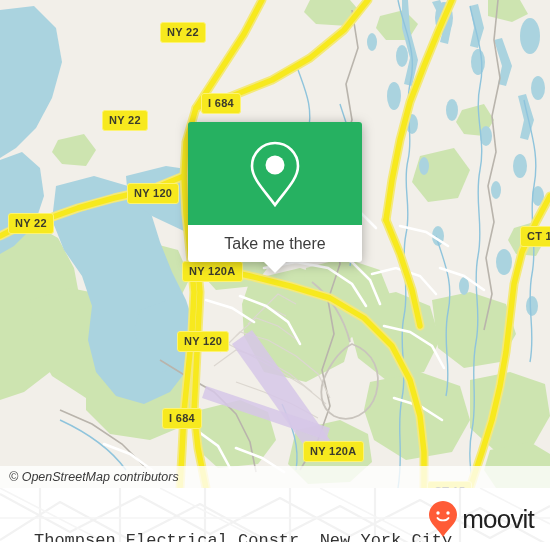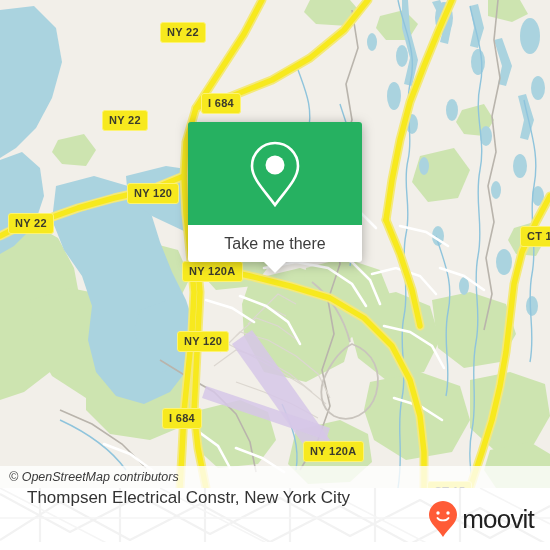--- a/index.html
+++ b/index.html
@@ -132,28 +132,28 @@
   #footer-watermark {
     position: absolute;
     left: 0;
     top: 0;
     width: 550px;
     height: 62px;
     opacity: 1;
   }
   #footer-title {
     position: absolute;
-    left: 27px;
+    left: 34px;
     top: 0;
     height: 62px;
     display: flex;
-    align-items: flex-start;
+    align-items: flex-end;
     color: #333333;
     font-size: 17px;
-    font-family: Liberation Sans, sans-serif;
+    font-family: Liberation Mono, monospace;
     z-index: 4;
     white-space: nowrap;
   }
   #brand-logo {
     position: absolute;
     right: 16px;
     top: 0;
     height: 62px;
     display: flex;
     align-items: center;

